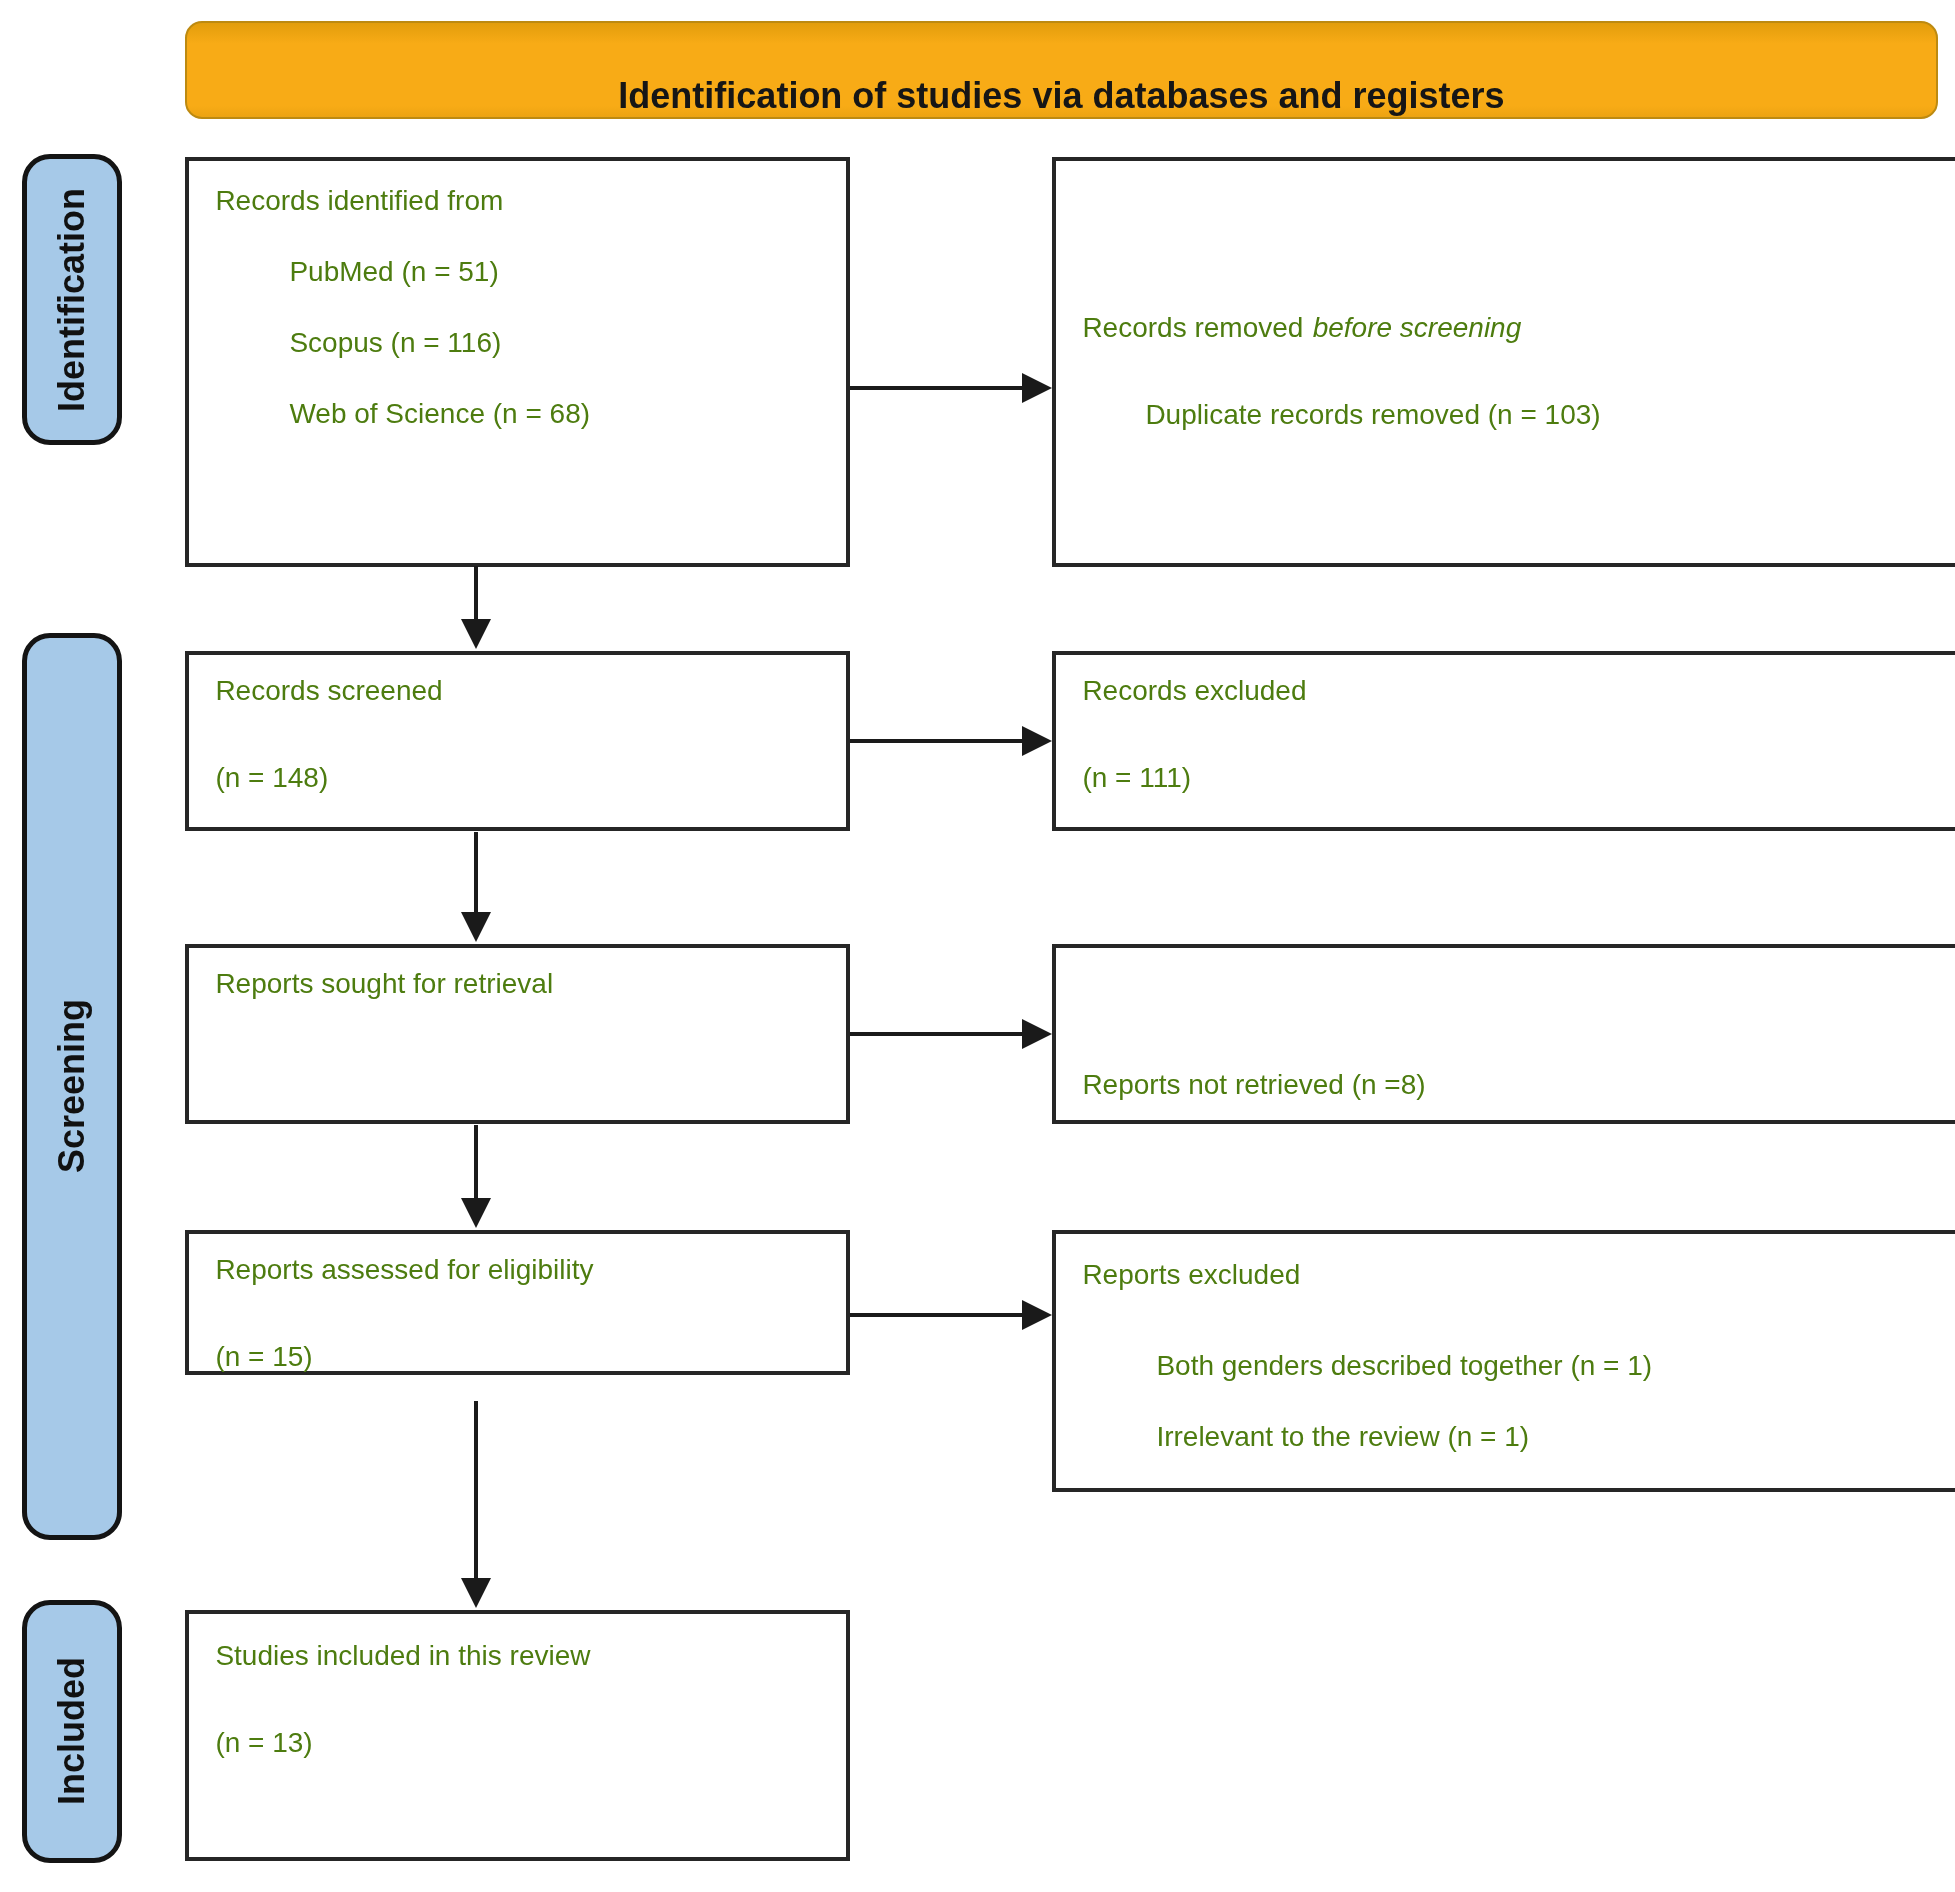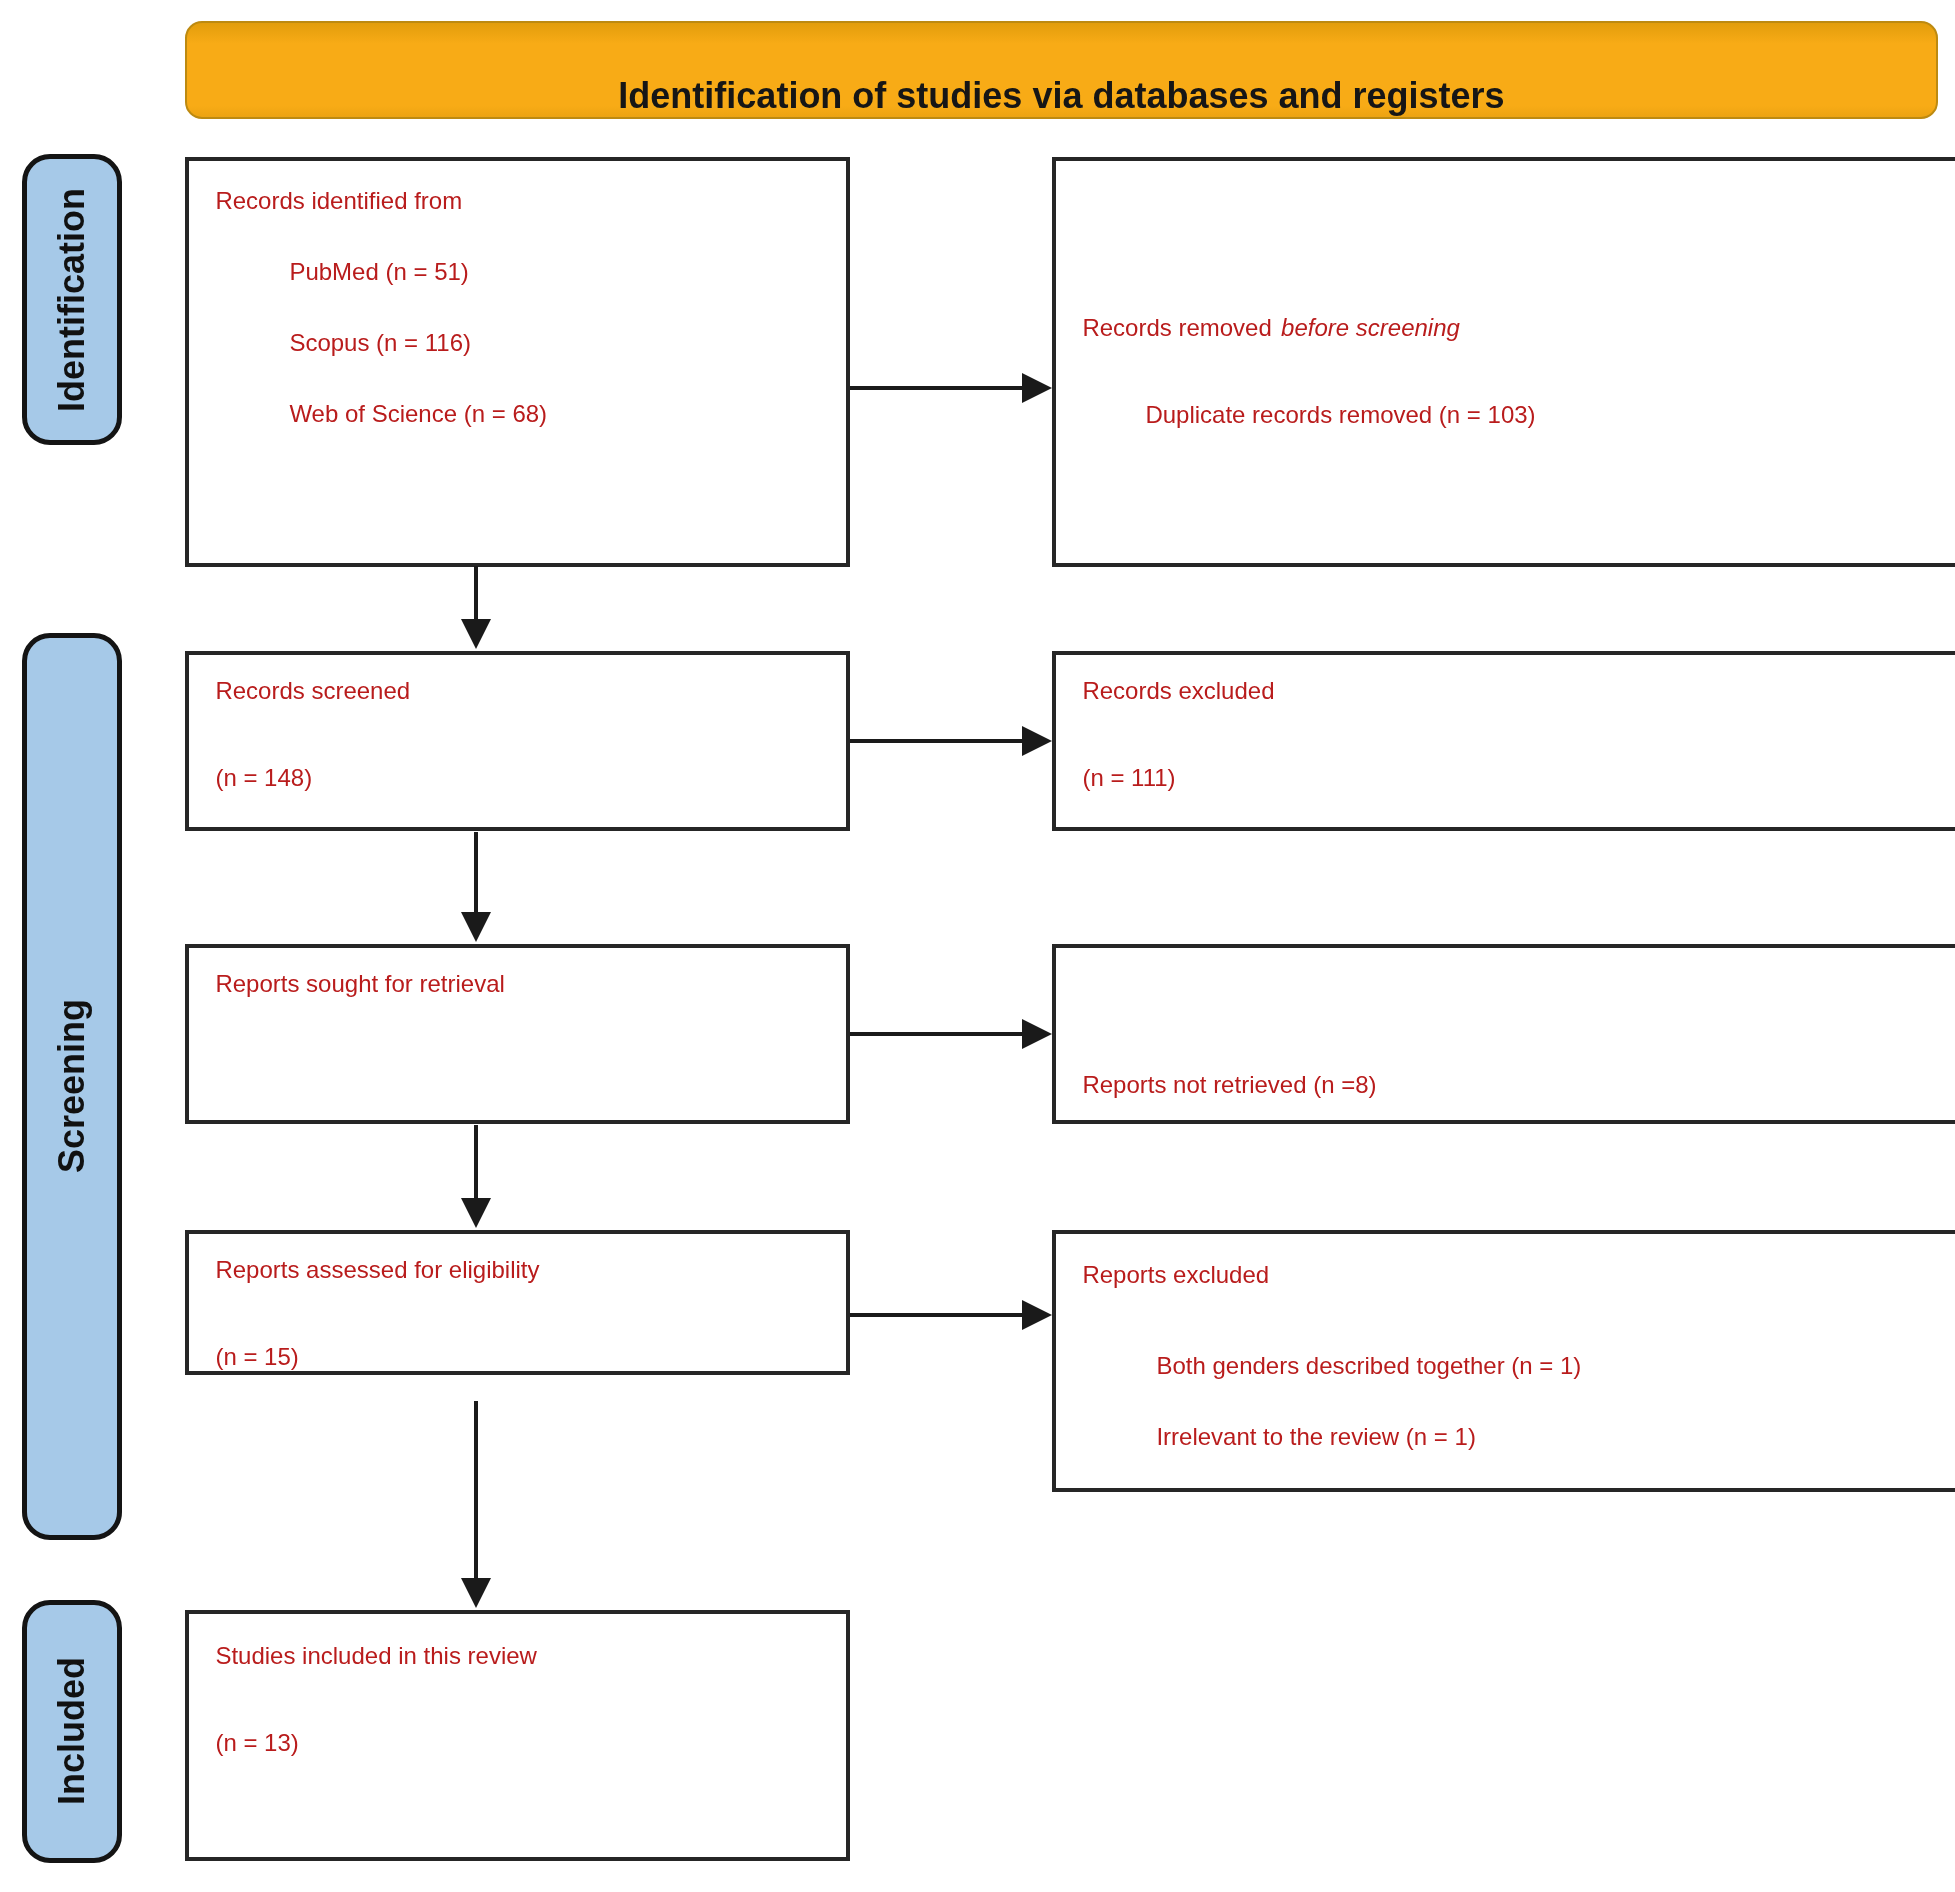--- a/index.html
+++ b/index.html
@@ -49,22 +49,22 @@
   .pill.identification { top: 154px; height: 291px; }
   .pill.screening      { top: 633px; height: 907px; }
   .pill.included       { top: 1600px; height: 263px; }
 
   
   .box {
     position: absolute;
     box-sizing: border-box;
     background: #ffffff;
     border: 4.6px solid #262626;
-    font-size: 24px;
-    color: #b91c1c;
+    font-size: 28px;
+    color: #4d7c0f;
     padding: 0 13.2px 0 26.4px;
   }
   .box .line { height: 71px; display: flex; align-items: center; white-space: nowrap; }
   .box .indent { padding-left: 74px; }
   .box .gap { margin-top: 16.5px; }
   .it { font-style: italic; margin-left: 9.3px; }
 
   .col-left  { left: 185px;  width: 665px; }
   .col-right { left: 1052px; width: 1061px; }
 

